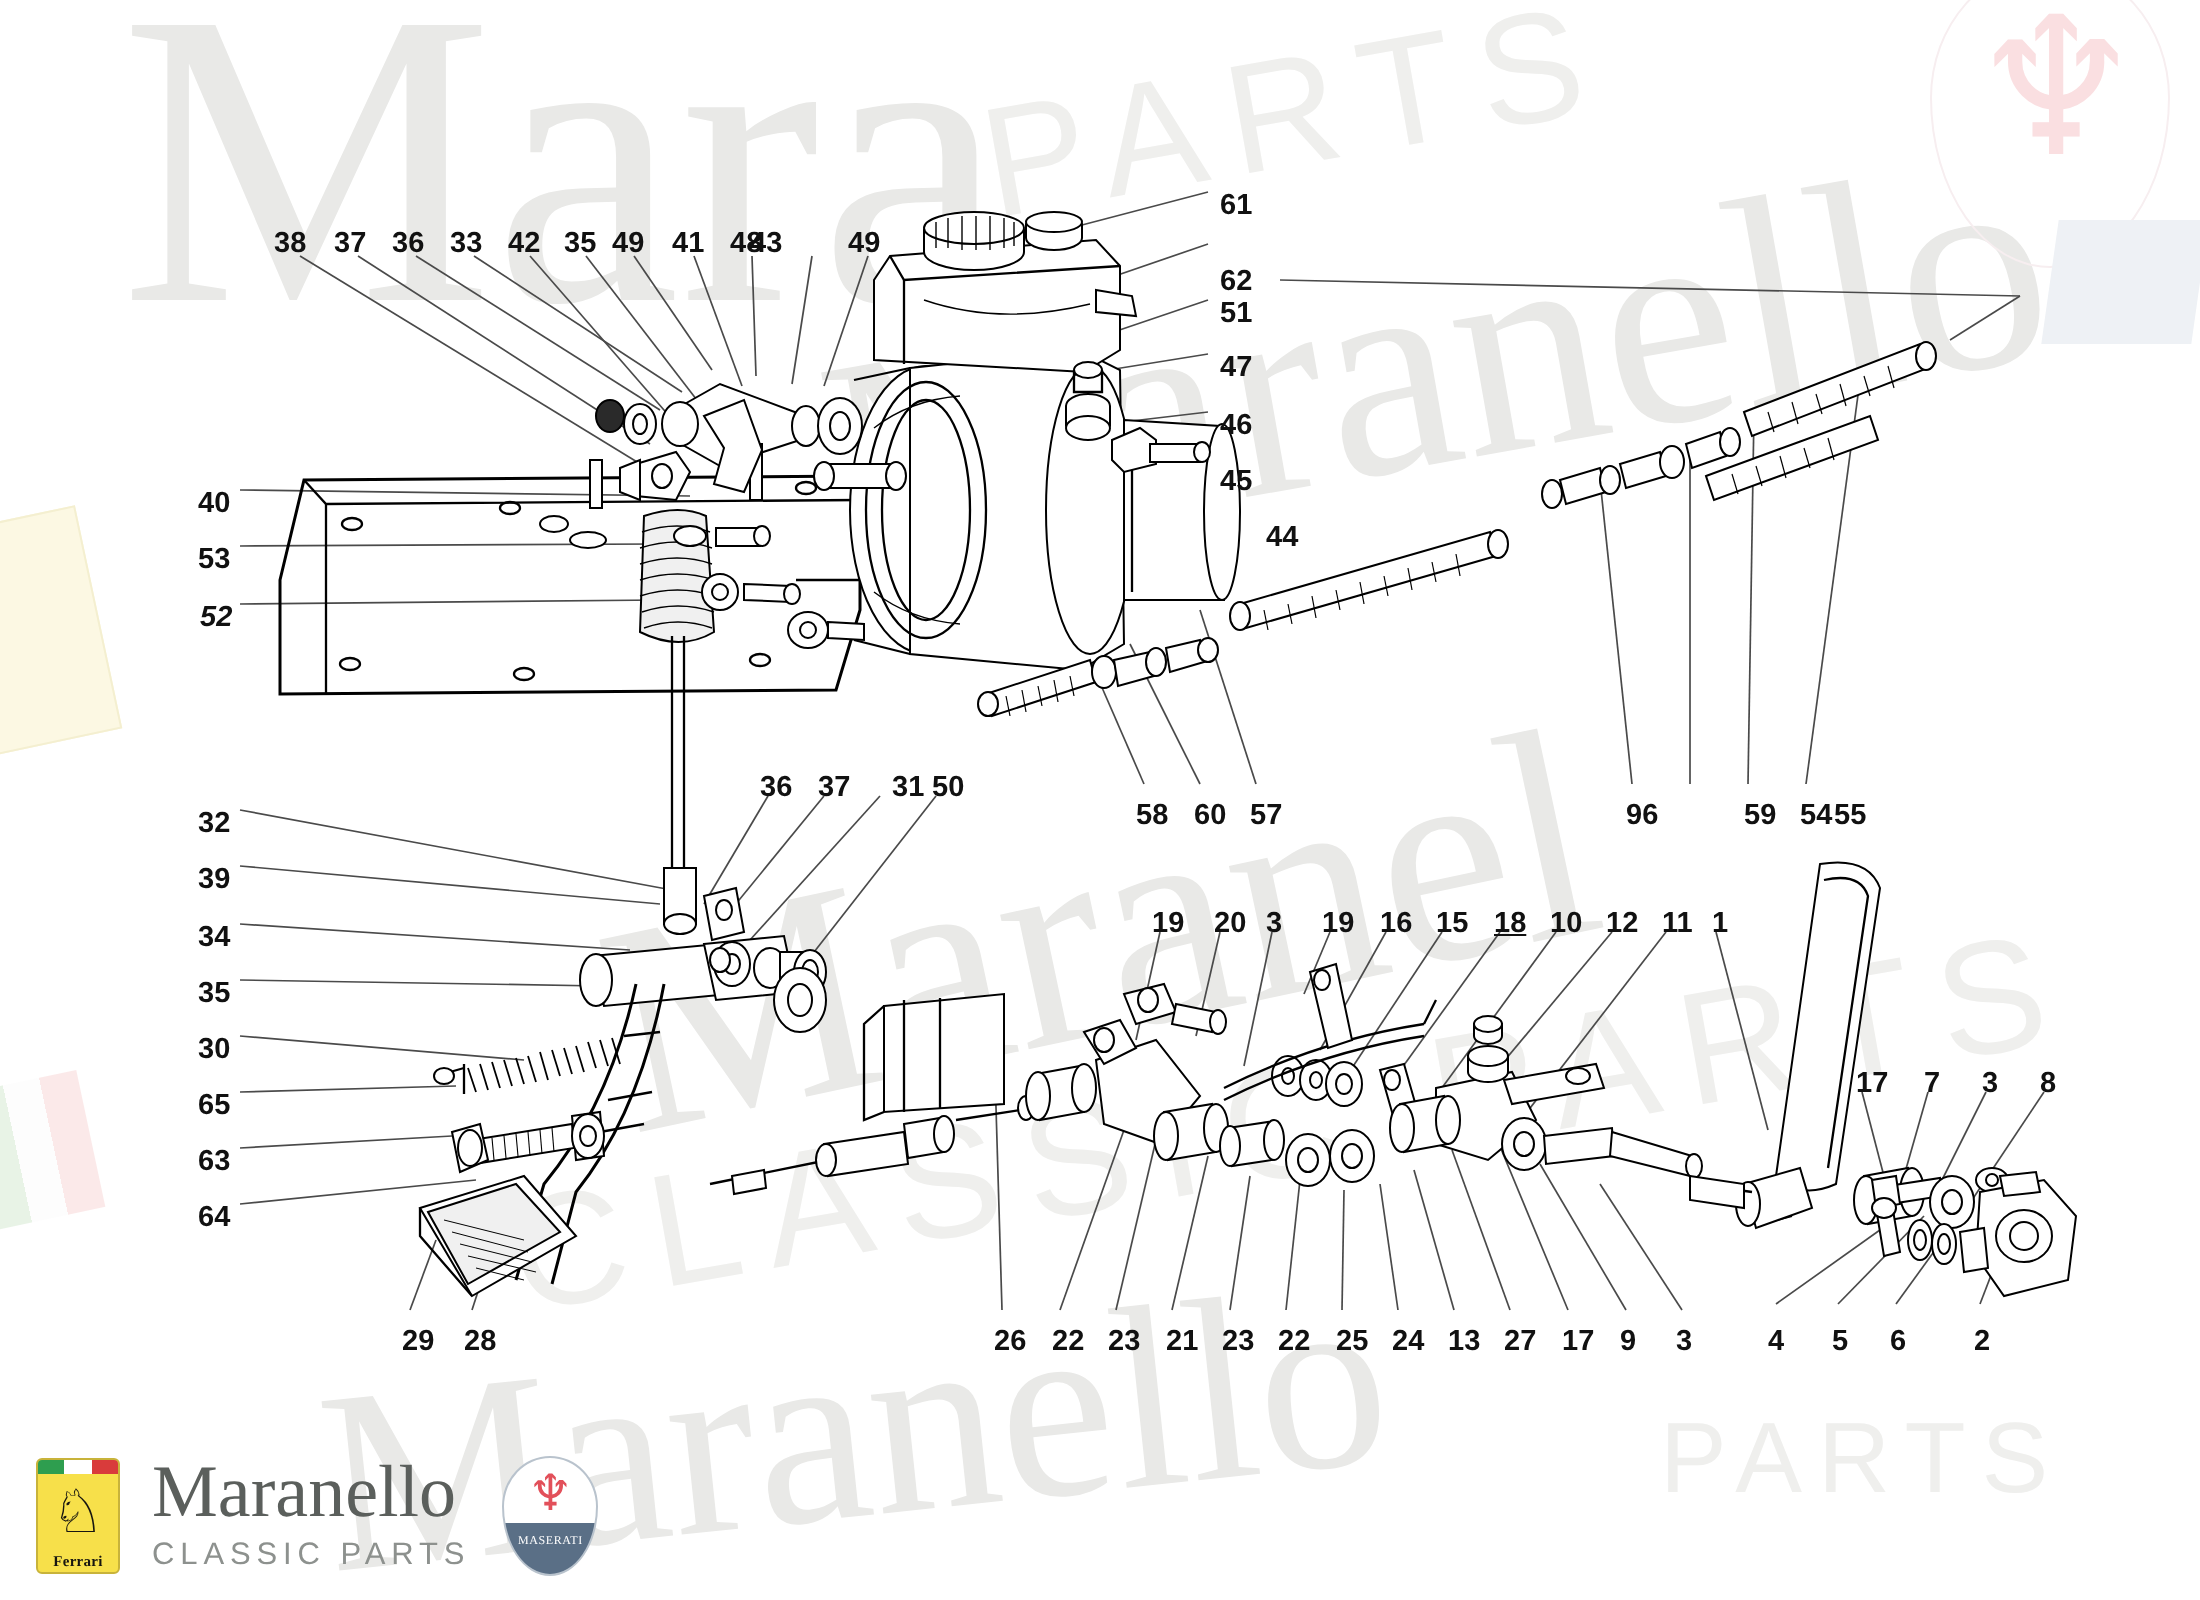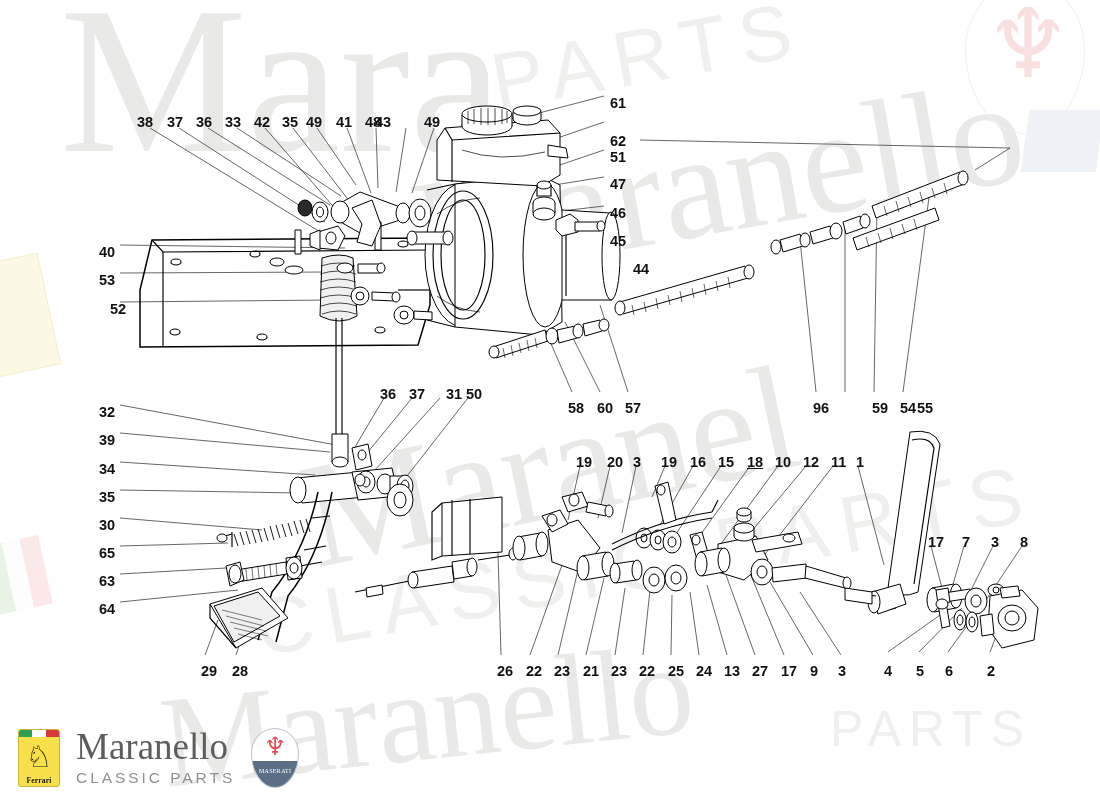--- a/index.html
+++ b/index.html
@@ -601,21 +601,21 @@
     <span class="callout" style="left:610px;top:96px;">61</span>
     <span class="callout" style="left:610px;top:134px;">62</span>
     <span class="callout" style="left:610px;top:150px;">51</span>
     <span class="callout" style="left:610px;top:177px;">47</span>
     <span class="callout" style="left:610px;top:206px;">46</span>
     <span class="callout" style="left:610px;top:234px;">45</span>
     <span class="callout" style="left:610px;top:262px;margin-left:23px;">44</span>
 
     <span class="callout" style="left:99px;top:245px;">40</span>
     <span class="callout" style="left:99px;top:273px;">53</span>
-    <span class="callout" style="left:110px;top:302px;">52</span>
+    <span class="callout" style="left:100px;top:302px;font-style:italic;">52</span>
 
     <span class="callout" style="left:99px;top:405px;">32</span>
     <span class="callout" style="left:99px;top:433px;">39</span>
     <span class="callout" style="left:99px;top:462px;">34</span>
     <span class="callout" style="left:99px;top:490px;">35</span>
     <span class="callout" style="left:99px;top:518px;">30</span>
     <span class="callout" style="left:99px;top:546px;">65</span>
     <span class="callout" style="left:99px;top:574px;">63</span>
     <span class="callout" style="left:99px;top:602px;">64</span>
 

